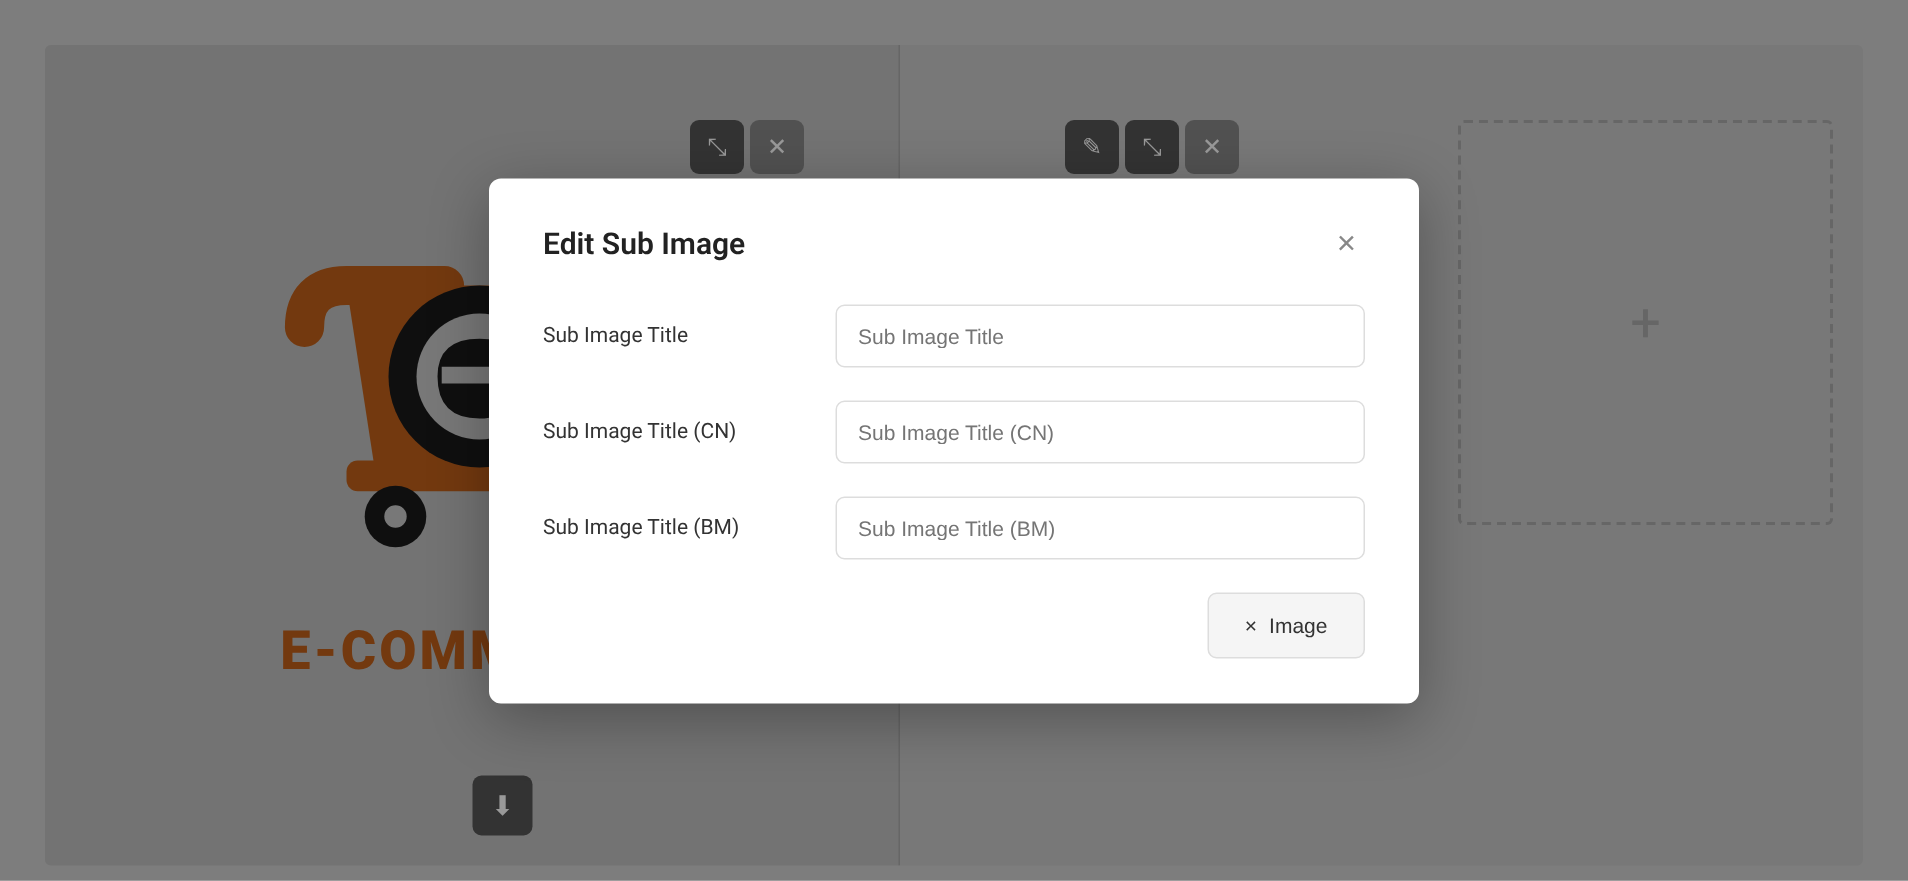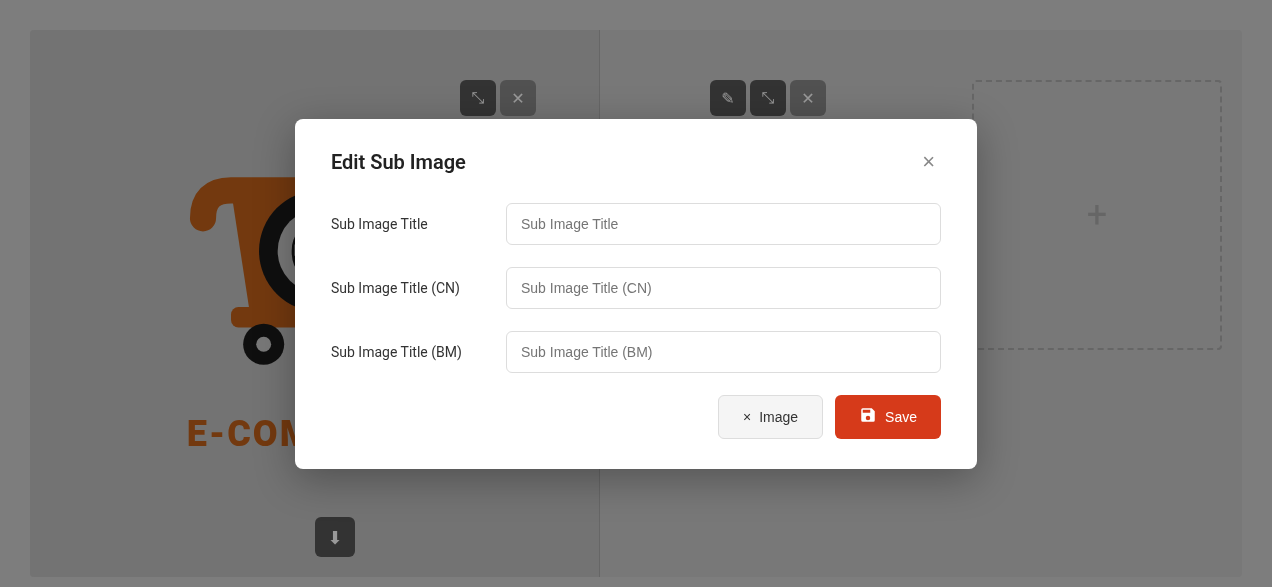--- a/index.html
+++ b/index.html
@@ -148,21 +148,21 @@
       display: flex;
       align-items: center;
       justify-content: center;
       z-index: 100;
     }
 
     
     .modal {
       background: #fff;
       border-radius: 8px;
-      width: 682px;
+      width: 620px;
       padding: 30px 36px 30px 36px;
       position: relative;
       box-shadow: 0 10px 40px rgba(0,0,0,0.3);
     }
 
     .modal-header {
       display: flex;
       justify-content: space-between;
       align-items: center;
       margin-bottom: 28px;
@@ -182,20 +182,21 @@
       cursor: pointer;
       line-height: 1;
       padding: 2px 6px;
     }
 
     
     .form-row {
       display: flex;
       align-items: center;
       margin-bottom: 22px;
+      gap: 20px;
     }
 
     .form-label {
       font-size: 14px;
       color: #333;
       width: 175px;
       flex-shrink: 0;
       text-align: left;
     }
 
@@ -323,24 +324,16 @@
     <div class="form-row">
       <label class="form-label">Sub Image Title (BM)</label>
       <input class="form-input" type="text" placeholder="Sub Image Title (BM)" value="" style="">
     </div>
 
     <div class="modal-footer">
       <button class="btn-close">
         <span>×</span>
         <span>Image</span>
       </button>
-      <button class="btn-save">
-        <span>
-          <svg width="18" height="18" viewBox="0 0 24 24" fill="white">
-            <path d="M17 3H5a2 2 0 00-2 2v14a2 2 0 002 2h14a2 2 0 002-2V7l-4-4zm-5 16a3 3 0 110-6 3 3 0 010 6zm3-10H5V5h10v4z"></path>
-          </svg>
-        </span>
-        <span>Save</span>
-      </button>
     </div>
 
   </div>
 </div>
 
 </body></html>

